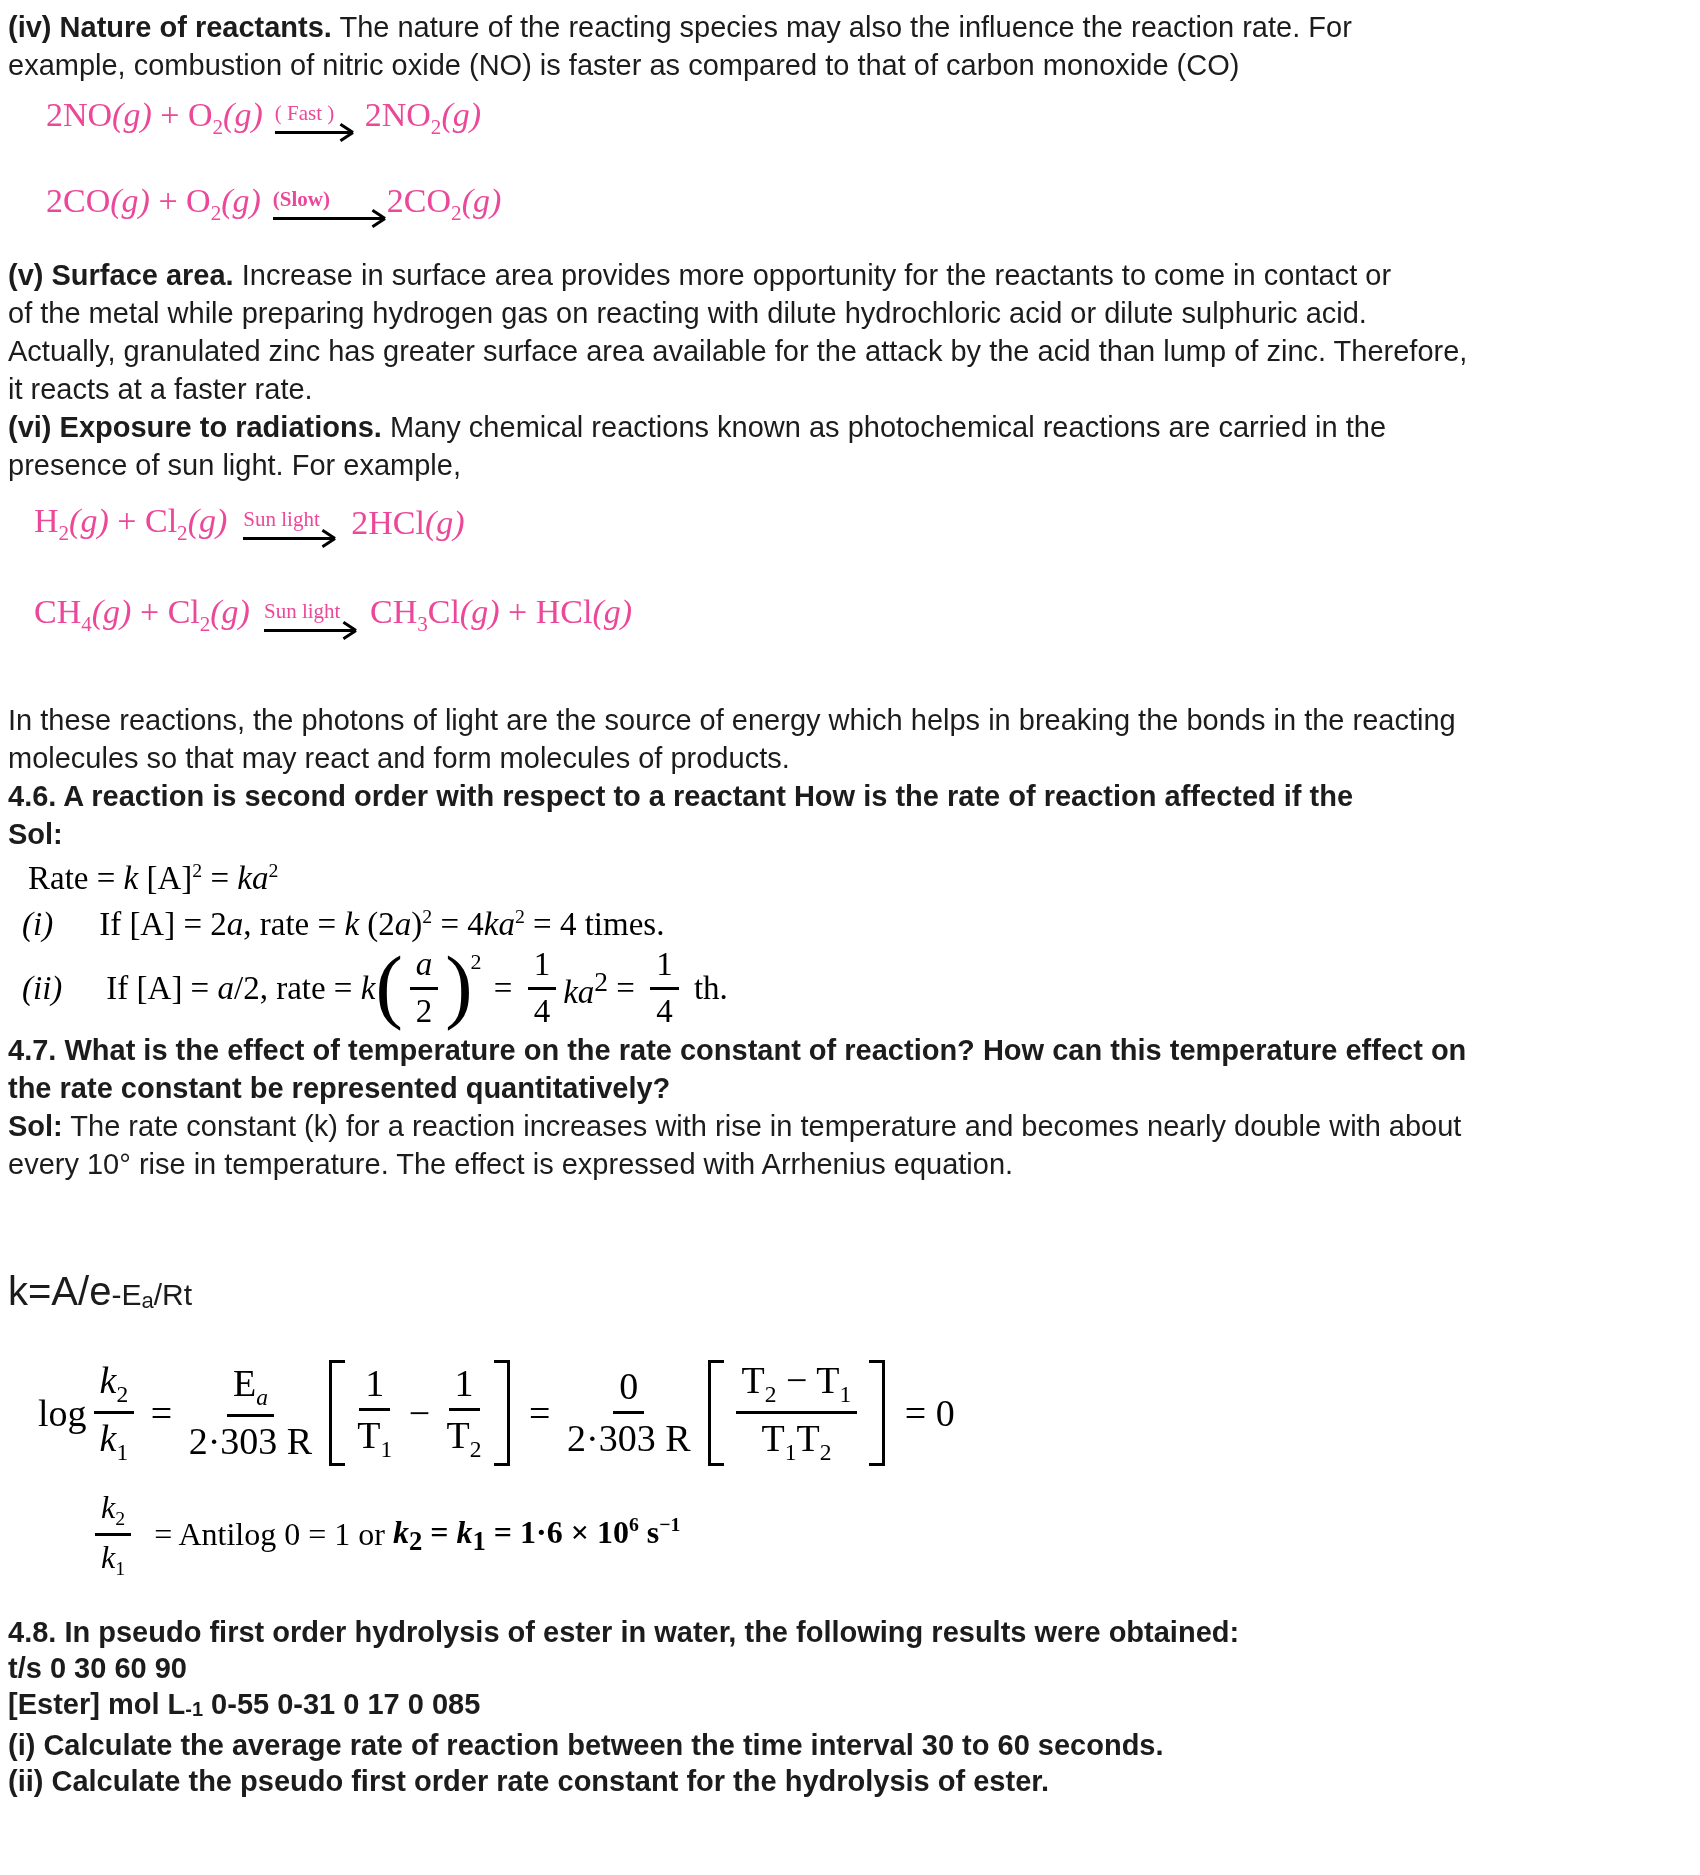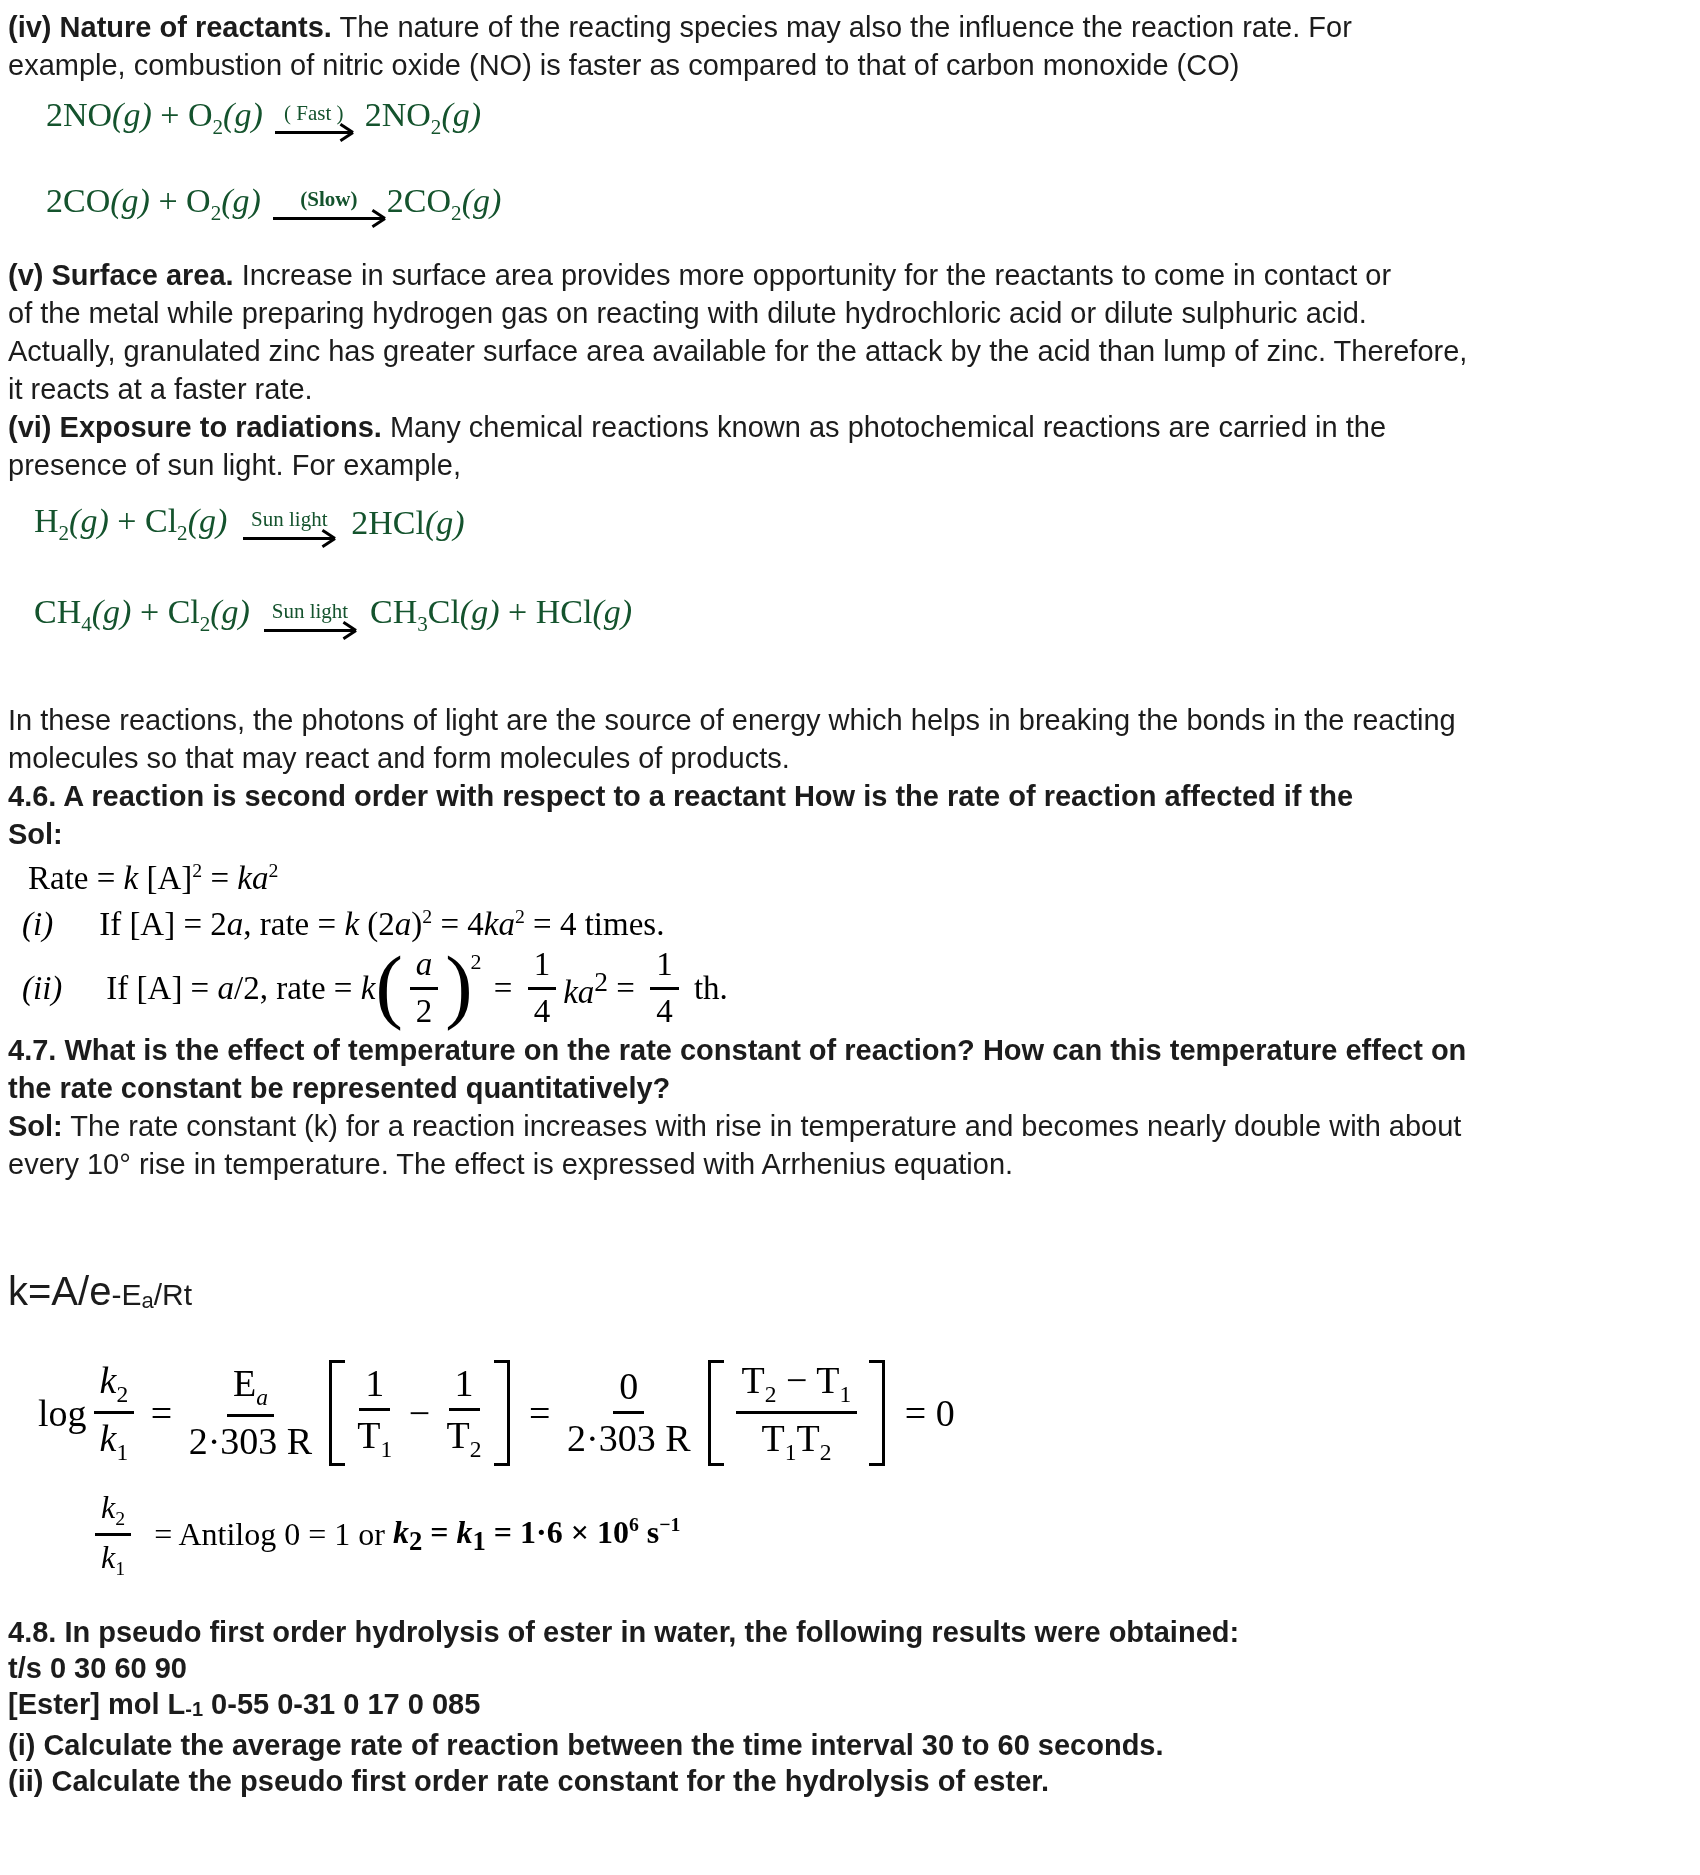--- a/index.html
+++ b/index.html
@@ -13,26 +13,26 @@
     font-family:"Liberation Sans", sans-serif;
     overflow:hidden;
   }
   .line{font-size:29px;line-height:38px;white-space:nowrap;}
   .line.tight{line-height:36px;}
   .b{font-weight:bold;}
   
   .rxn{
     display:flex;align-items:center;
     font-family:"Liberation Serif", serif;
-    font-size:34px;color:#14532d;
+    font-size:34px;color:#ec4899;
   }
   .rxn sub{font-size:0.62em;}
   .st{font-style:italic;}
   .tok{white-space:pre;}
-  .arrowcol{display:inline-flex;flex-direction:column;align-items:center;margin:0 12px;}
+  .arrowcol{display:inline-flex;flex-direction:column;align-items:flex-start;margin:0 12px;}
   .arrowlabel{font-family:"Liberation Serif", serif;font-size:21px;white-space:pre;margin-bottom:5px;}
   .shaft{position:relative;height:3px;background:#000;}
   .shaft::before{content:"";position:absolute;right:0;top:0;width:15px;height:3px;background:#000;transform-origin:right center;transform:rotate(-33deg);}
   .shaft::after{content:"";position:absolute;right:0;top:0;width:15px;height:3px;background:#000;transform-origin:right center;transform:rotate(33deg);}
   
   .eqline{font-family:"Liberation Serif", serif;font-size:33px;color:#000;white-space:pre;}
   .eqline sup{font-size:0.6em;}
   .it{font-style:italic;}
   .eqrow{display:flex;align-items:center;font-family:"Liberation Serif", serif;color:#000;}
   .eqrow .tok{white-space:pre;}

